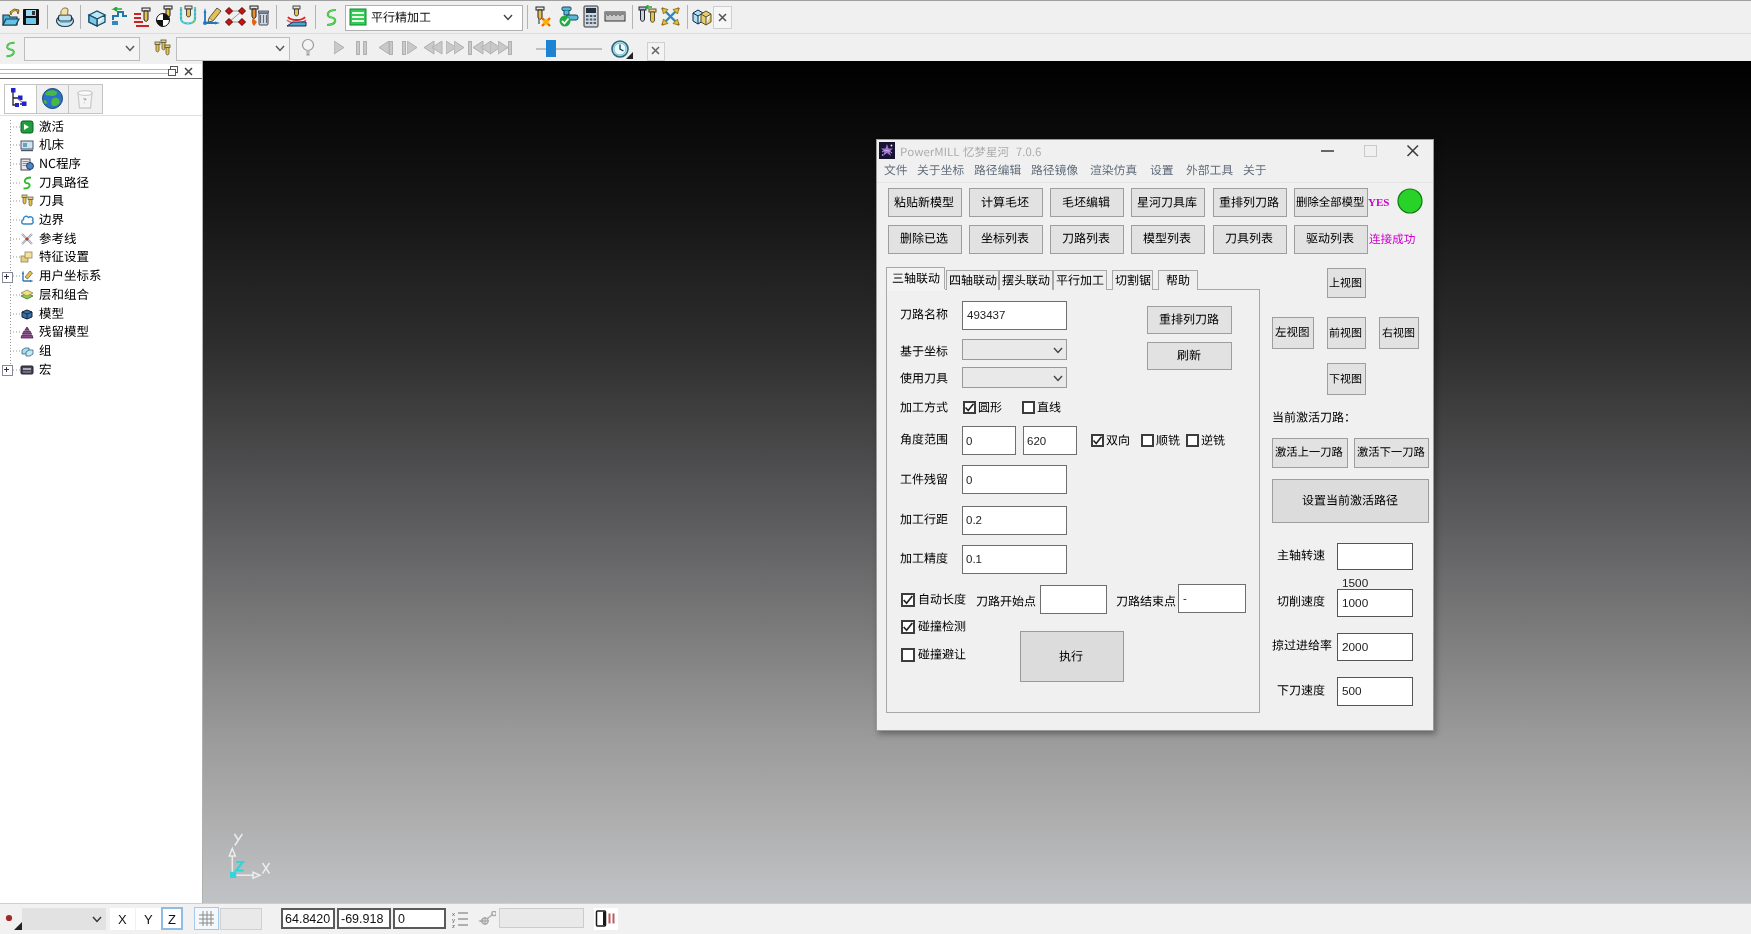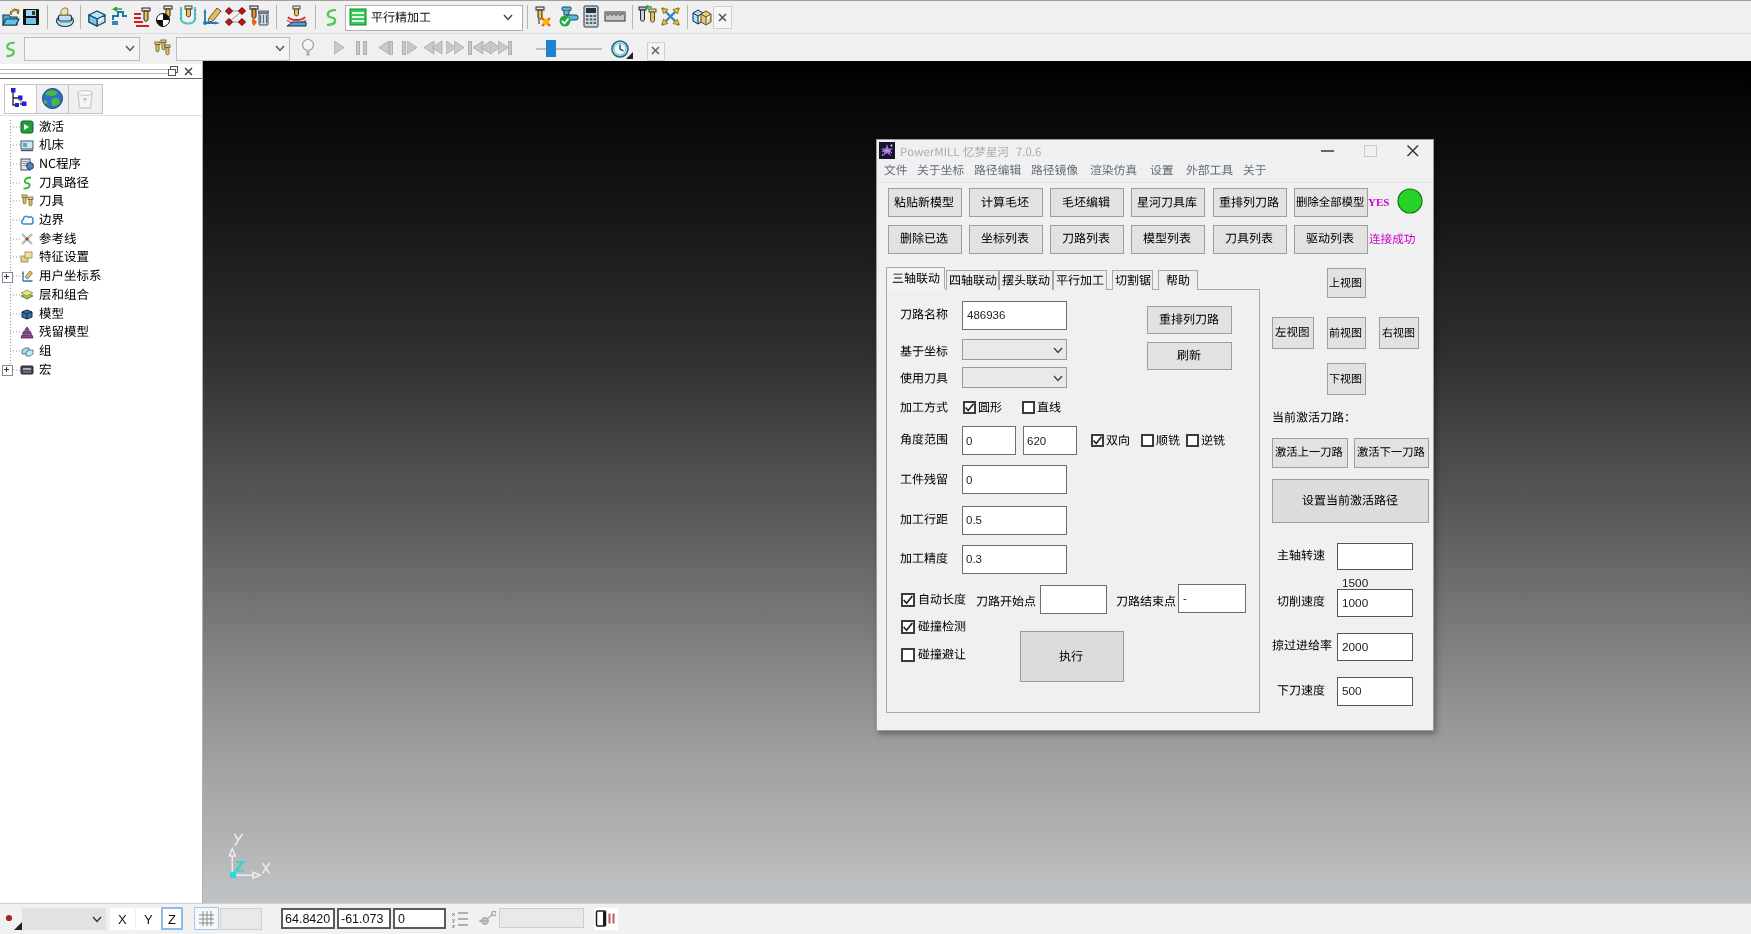--- a/index.html
+++ b/index.html
@@ -533,21 +533,21 @@
 <div style="position:absolute;left:194px;top:907px;width:25px;height:23px;background:#f4f8fc;border:1px solid #a8c8e8;box-sizing:border-box"></div>
 <svg width="17" height="17" style="position:absolute;left:198px;top:910px">
     <g stroke="#888" stroke-width="1">
       <path d="M1 5 L16 5 M1 9 L16 9 M1 13 L16 13 M5 1 L5 16 M9 1 L9 16 M13 1 L13 16"></path>
     </g>
   </svg>
 <div style="position:absolute;left:220px;top:908px;width:42px;height:22px;background:#e9e9e9;border:1px solid #d0d0d0;box-sizing:border-box"></div>
 <div style="position:absolute;left:281px;top:908px;width:54px;height:21px;background:#fff;border:2px solid #5a5a5a;box-sizing:border-box"></div>
 <div style="position:absolute;left:285px;top:912px;font:12.5px 'Liberation Sans',sans-serif;color:#111;white-space:pre">64.8420</div>
 <div style="position:absolute;left:337px;top:908px;width:54px;height:21px;background:#fff;border:2px solid #5a5a5a;box-sizing:border-box"></div>
-<div style="position:absolute;left:341px;top:912px;font:12.5px 'Liberation Sans',sans-serif;color:#111;white-space:pre">-61.073</div>
+<div style="position:absolute;left:341px;top:912px;font:12.5px 'Liberation Sans',sans-serif;color:#111;white-space:pre">-69.918</div>
 <div style="position:absolute;left:393px;top:908px;width:53px;height:21px;background:#fff;border:2px solid #5a5a5a;box-sizing:border-box"></div>
 <div style="position:absolute;left:398px;top:912px;font:12.5px 'Liberation Sans',sans-serif;color:#111;white-space:pre">0</div>
 <svg width="18" height="18" style="position:absolute;left:452px;top:910px">
     <g stroke="#999" stroke-width="1.4">
       <path d="M6 3 L16 3 M6 9 L16 9 M6 15 L16 15"></path>
     </g>
     <text x="0" y="6" font-size="6" fill="#555" font-family="Liberation Sans">x</text>
     <text x="0" y="12" font-size="6" fill="#555" font-family="Liberation Sans">y</text>
     <text x="0" y="18" font-size="6" fill="#555" font-family="Liberation Sans">z</text>
   </svg>
@@ -841,21 +841,21 @@
 <div style="position:absolute;left:887px;top:289px;width:58px;height:1.5px;background:#f3f3f3"></div>
 <div style="position:absolute;left:900.0px;top:308.0px">
     <svg width="48" height="13" fill="#000" stroke="#000" stroke-width="0.28" style="position:absolute;left:0;top:0;overflow:visible">
       <use href="#g13" transform="translate(0.00,10.56) scale(0.012000,-0.012000)"></use>
       <use href="#g15" transform="translate(12.00,10.56) scale(0.012000,-0.012000)"></use>
       <use href="#g104" transform="translate(24.00,10.56) scale(0.012000,-0.012000)"></use>
       <use href="#g105" transform="translate(36.00,10.56) scale(0.012000,-0.012000)"></use>
     </svg>
   </div>
 <div style="position:absolute;left:962px;top:301px;width:105px;height:29px;background:#fff;border:1px solid #6e6e6e;box-sizing:border-box"></div>
-<div style="position:absolute;left:967px;top:309px;font:11.5px 'Liberation Sans',sans-serif;color:#222;white-space:pre">486936</div>
+<div style="position:absolute;left:967px;top:309px;font:11.5px 'Liberation Sans',sans-serif;color:#222;white-space:pre">493437</div>
 <div style="position:absolute;left:1147px;top:306px;width:83px;height:26px;background:#e2e2e2;border:1px solid #9e9e9e"></div>
 <div style="position:absolute;left:1158.5px;top:313.0px">
     <svg width="60" height="13" fill="#000" stroke="#000" stroke-width="0.28" style="position:absolute;left:0;top:0;overflow:visible">
       <use href="#g78" transform="translate(0.00,10.56) scale(0.012000,-0.012000)"></use>
       <use href="#g79" transform="translate(12.00,10.56) scale(0.012000,-0.012000)"></use>
       <use href="#g80" transform="translate(24.00,10.56) scale(0.012000,-0.012000)"></use>
       <use href="#g13" transform="translate(36.00,10.56) scale(0.012000,-0.012000)"></use>
       <use href="#g15" transform="translate(48.00,10.56) scale(0.012000,-0.012000)"></use>
     </svg>
   </div>
@@ -963,31 +963,31 @@
 <div style="position:absolute;left:966px;top:473.5px;font:11.5px 'Liberation Sans',sans-serif;color:#222;white-space:pre">0</div>
 <div style="position:absolute;left:900.0px;top:513.0px">
     <svg width="48" height="13" fill="#000" stroke="#000" stroke-width="0.28" style="position:absolute;left:0;top:0;overflow:visible">
       <use href="#g3" transform="translate(0.00,10.56) scale(0.012000,-0.012000)"></use>
       <use href="#g4" transform="translate(12.00,10.56) scale(0.012000,-0.012000)"></use>
       <use href="#g1" transform="translate(24.00,10.56) scale(0.012000,-0.012000)"></use>
       <use href="#g123" transform="translate(36.00,10.56) scale(0.012000,-0.012000)"></use>
     </svg>
   </div>
 <div style="position:absolute;left:962px;top:506px;width:105px;height:29px;background:#fff;border:1px solid #6e6e6e;box-sizing:border-box"></div>
-<div style="position:absolute;left:966px;top:514px;font:11.5px 'Liberation Sans',sans-serif;color:#222;white-space:pre">0.5</div>
+<div style="position:absolute;left:966px;top:514px;font:11.5px 'Liberation Sans',sans-serif;color:#222;white-space:pre">0.2</div>
 <div style="position:absolute;left:900.0px;top:552.0px">
     <svg width="48" height="13" fill="#000" stroke="#000" stroke-width="0.28" style="position:absolute;left:0;top:0;overflow:visible">
       <use href="#g3" transform="translate(0.00,10.56) scale(0.012000,-0.012000)"></use>
       <use href="#g4" transform="translate(12.00,10.56) scale(0.012000,-0.012000)"></use>
       <use href="#g2" transform="translate(24.00,10.56) scale(0.012000,-0.012000)"></use>
       <use href="#g115" transform="translate(36.00,10.56) scale(0.012000,-0.012000)"></use>
     </svg>
   </div>
 <div style="position:absolute;left:962px;top:545px;width:105px;height:29px;background:#fff;border:1px solid #6e6e6e;box-sizing:border-box"></div>
-<div style="position:absolute;left:966px;top:553px;font:11.5px 'Liberation Sans',sans-serif;color:#222;white-space:pre">0.3</div>
+<div style="position:absolute;left:966px;top:553px;font:11.5px 'Liberation Sans',sans-serif;color:#222;white-space:pre">0.1</div>
 <div style="position:absolute;left:901px;top:593px;width:14px;height:14px;background:#fff;border:2px solid #3c3c3c;box-sizing:border-box"></div>
 <svg width="14" height="14" style="position:absolute;left:901px;top:593px" viewBox="0 0 13 13">
     <path d="M2.5 6.5 L5.2 9.5 L10.5 2.8" fill="none" stroke="#222" stroke-width="1.6"></path>
   </svg>
 <div style="position:absolute;left:918.0px;top:593.0px">
     <svg width="48" height="13" fill="#000" stroke="#000" stroke-width="0.28" style="position:absolute;left:0;top:0;overflow:visible">
       <use href="#g124" transform="translate(0.00,10.56) scale(0.012000,-0.012000)"></use>
       <use href="#g88" transform="translate(12.00,10.56) scale(0.012000,-0.012000)"></use>
       <use href="#g125" transform="translate(24.00,10.56) scale(0.012000,-0.012000)"></use>
       <use href="#g115" transform="translate(36.00,10.56) scale(0.012000,-0.012000)"></use>

